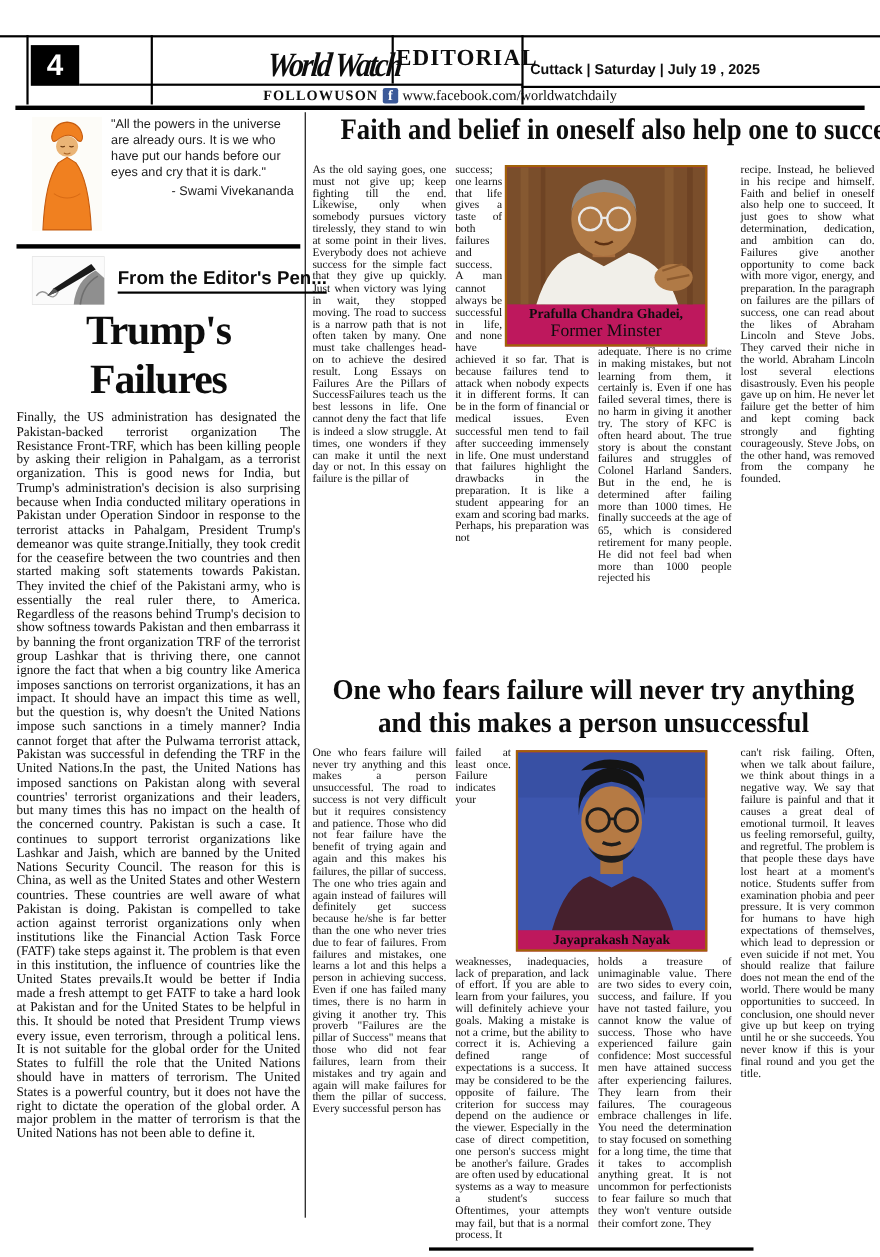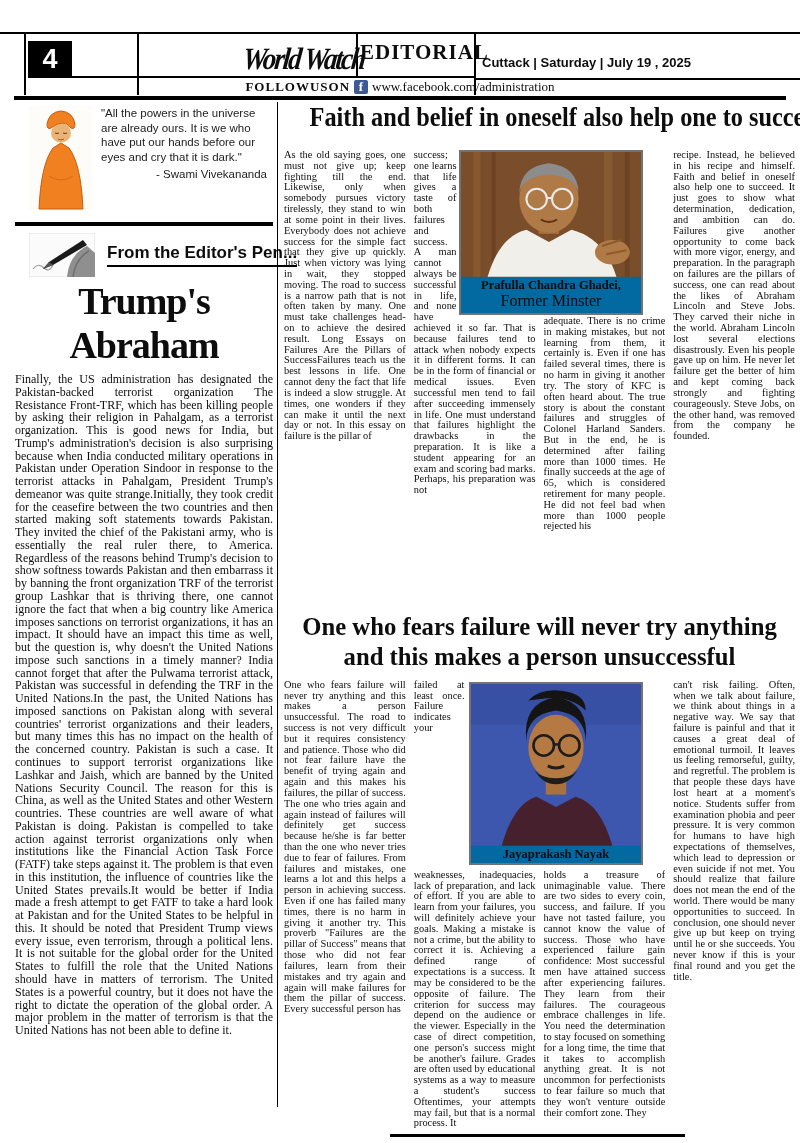--- a/index.html
+++ b/index.html
@@ -46,21 +46,21 @@
   .cols{display:flex;gap:8px;position:relative;overflow:hidden;}
   .cols1{height:454px;margin-top:12px;}
   .cols2{height:452px;margin-top:8px;justify-content:flex-end;}
   .col{flex:1;text-align:justify;font-size:10.4px;line-height:1.04;overflow:hidden;}
   .sp-r{float:right;margin-left:3px;}
   .sp-l{float:left;margin-right:3px;}
   .ph1-sr{width:76px;height:166px;}
   .ph1-sl{width:98px;height:166px;}
   .ph2-sr{width:68px;height:190px;}
   .ph2-sl{width:98px;height:190px;}
-  .photo-box{position:absolute;border:2px solid #737373;background:#0369a1;}
+  .photo-box{position:absolute;border:2px solid #a16207;background:#be185d;}
   .photo1{left:175px;top:0;width:180px;}
   .photo2{left:185px;top:2px;width:170px;}
   .photo-box svg{display:block;width:100%;}
   .photo-cap{text-align:center;padding:1px 2px 2px 2px;line-height:1.15;}
   .cap-name{font-weight:bold;font-size:12.5px;white-space:nowrap;}
   .cap-role{font-size:16px;}
   .a2-head{font-size:26px;font-weight:bold;text-align:center;line-height:1.15;margin:8px 0 0 0;
            transform:scaleX(.95);transform-origin:center;}
   .bottom-rule{position:absolute;left:390px;top:1134px;width:295px;border-top:3px solid #000;}
 </style>
@@ -76,21 +76,21 @@
   <div class="hdr-vline" style="left:474px"></div>
   <div class="page-num">4</div>
   <div class="logo">World Watch</div>
   <div class="section-title">EDITORIAL</div>
   <div class="dateline">Cuttack | Saturday  | July 19 , 2025</div>
   <div class="hdr-hline" style="left:72px;width:403px"></div>
   <div class="hdr-hline" style="left:474px;width:326px;top:78px"></div>
   <div class="follow-row">
     <span class="follow-label">FOLLOWUSON</span>
     <span class="fb-icon">f</span>
-    <span>www.facebook.com/administration</span>
+    <span>www.facebook.com/worldwatchdaily</span>
   </div>
   <div class="thick-rule"></div>
 
   <div class="left-col">
     <div class="quote-box">
       <svg class="quote-img" viewBox="0 0 64 104">
         <rect width="64" height="104" fill="#fdfcf8"></rect>
         <path d="M10,103 Q12,58 24,42 L32,37 L40,42 Q52,58 54,103 Z" fill="#f08020" stroke="#c65c10" stroke-width="1"></path>
         <path d="M20,70 Q32,78 44,70" stroke="#d86a14" fill="none"></path>
         <ellipse cx="32" cy="27" rx="10" ry="9.5" fill="#eab476"></ellipse>
@@ -109,21 +109,21 @@
         <rect width="66" height="44" fill="#fbfbfb" stroke="#ddd" stroke-width="1"></rect>
         <path d="M4,36 q5,-7 11,-1 q5,5 9,-3" stroke="#999" fill="none" stroke-width="1.2"></path>
         <path d="M14,36 L20,29 L54,7 L58,12 L24,32 Z" fill="#1a1a1a"></path>
         <path d="M14,36 L20,29 L24,32 Z" fill="#555"></path>
         <path d="M38,44 Q40,22 58,13 L66,20 L66,44 Z" fill="#8f8f8f"></path>
         <path d="M44,44 Q46,26 60,18" stroke="#6f6f6f" fill="none" stroke-width="1.5"></path>
       </svg>
       <span class="pen-label">From the Editor's Pen...</span>
     </div>
 
-    <div class="edit-head">Trump's Abraham</div>
+    <div class="edit-head">Trump's Failures</div>
     <div class="edit-body">Finally, the US administration has designated the Pakistan-backed terrorist organization The Resistance Front-TRF, which has been killing people by asking their religion in Pahalgam, as a terrorist organization. This is good news for India, but Trump's administration's decision is also surprising because when India conducted military operations in Pakistan under Operation Sindoor in response to the terrorist attacks in Pahalgam, President Trump's demeanor was quite strange.Initially, they took credit for the ceasefire between the two countries and then started making soft statements towards Pakistan. They invited the chief of the Pakistani army, who is essentially the real ruler there, to America. Regardless of the reasons behind Trump's decision to show softness towards Pakistan and then embarrass it by banning the front organization TRF of the terrorist group Lashkar that is thriving there, one cannot ignore the fact that when a big country like America imposes sanctions on terrorist organizations, it has an impact. It should have an impact this time as well, but the question is, why doesn't the United Nations impose such sanctions in a timely manner? India cannot forget that after the Pulwama terrorist attack, Pakistan was successful in defending the TRF in the United Nations.In the past, the United Nations has imposed sanctions on Pakistan along with several countries' terrorist organizations and their leaders, but many times this has no impact on the health of the concerned country. Pakistan is such a case. It continues to support terrorist organizations like Lashkar and Jaish, which are banned by the United Nations Security Council. The reason for this is China, as well as the United States and other Western countries. These countries are well aware of what Pakistan is doing. Pakistan is compelled to take action against terrorist organizations only when institutions like the Financial Action Task Force (FATF) take steps against it. The problem is that even in this institution, the influence of countries like the United States prevails.It would be better if India made a fresh attempt to get FATF to take a hard look at Pakistan and for the United States to be helpful in this. It should be noted that President Trump views every issue, even terrorism, through a political lens. It is not suitable for the global order for the United States to fulfill the role that the United Nations should have in matters of terrorism. The United States is a powerful country, but it does not have the right to dictate the operation of the global order. A major problem in the matter of terrorism is that the United Nations has not been able to define it.</div>
 
   </div>
 
   <div class="v-divider"></div>
 
   <div class="right-sec">
 
     <div class="a1-head">Faith and belief in oneself also help one to succeed</div>
 

